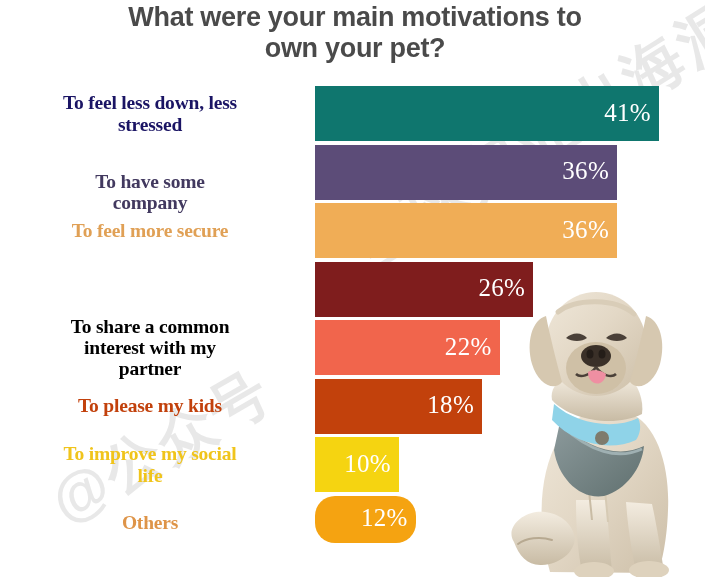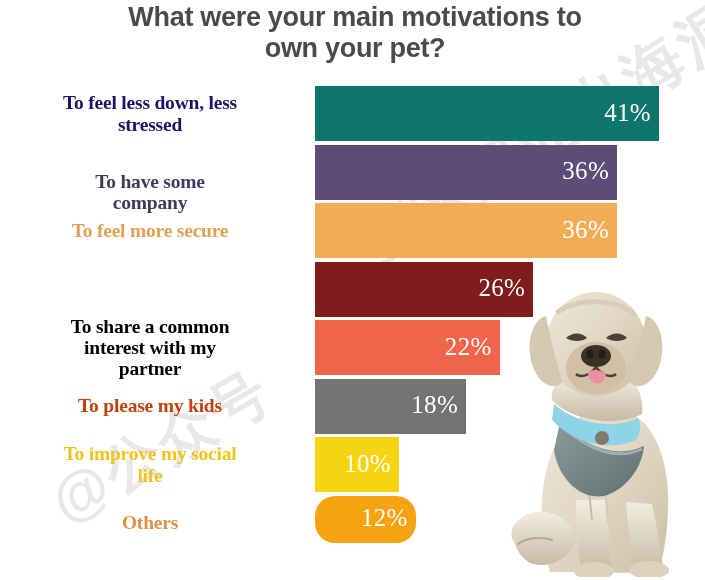--- a/index.html
+++ b/index.html
@@ -144,21 +144,21 @@
       <div class="row" style="top: 234px;">
         <div class="row-label" style="color: #000000; top: 0px; height: 55px; display: flex; align-items: center; justify-content: center;">To share a common
 interest with my
 partner</div>
         <div class="bar" style="width: 184.58px; height: 55px; background: rgb(241, 101, 76);">
           <span class="bar-value">22%</span>
         </div>
       </div>
       <div class="row" style="top: 292.5px;">
         <div class="row-label" style="color: #c2410c; top: 0px; height: 55px; display: flex; align-items: center; justify-content: center;">To please my kids</div>
-        <div class="bar" style="width: 151.02px; height: 55px; background: #737373;">
+        <div class="bar" style="width: 151.02px; height: 55px; background: #c2410c; padding-left: 16px;">
           <span class="bar-value">18%</span>
         </div>
       </div>
       <div class="row" style="top: 351px;">
         <div class="row-label" style="color: rgb(240, 196, 27); top: 0px; height: 55px; display: flex; align-items: center; justify-content: center;">To improve my social
 life</div>
         <div class="bar" style="width: 83.9px; height: 55px; background: rgb(245, 212, 17);">
           <span class="bar-value">10%</span>
         </div>
       </div>

